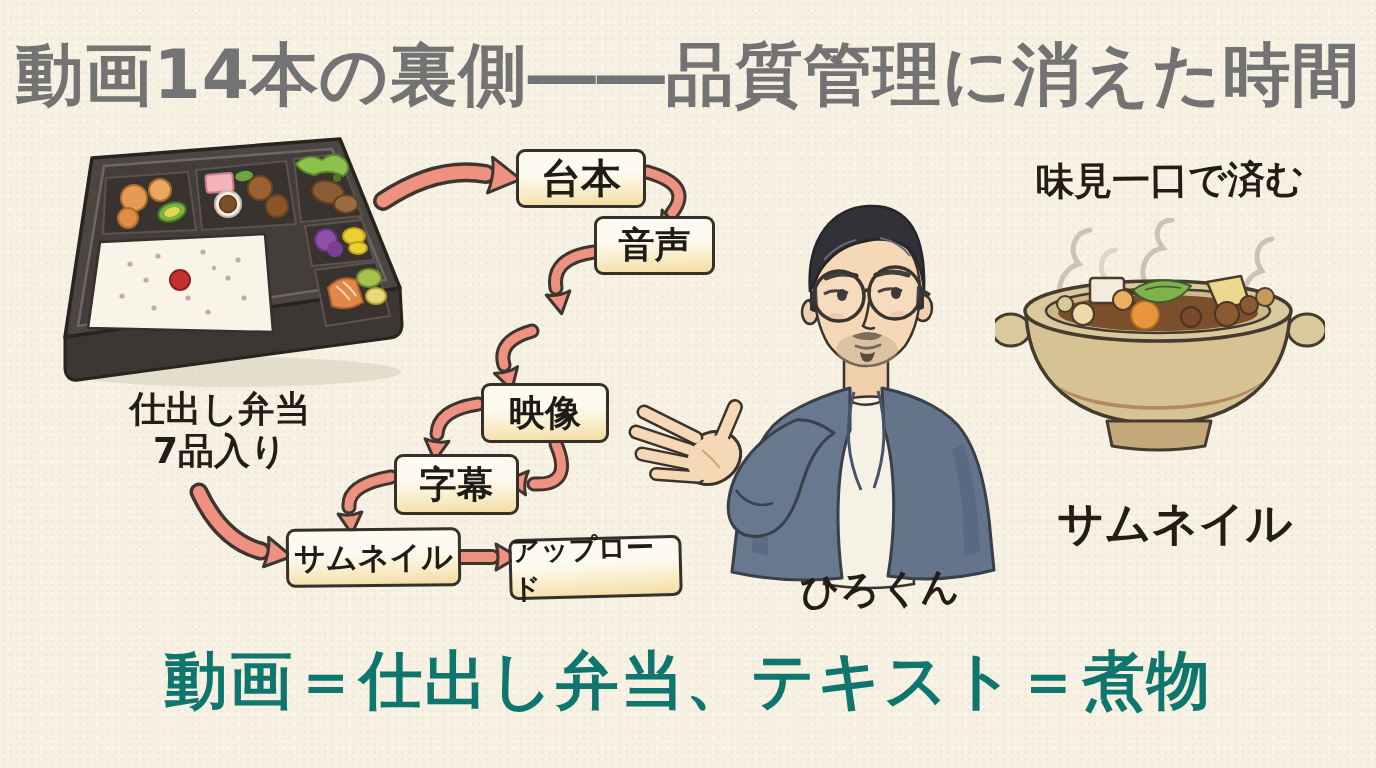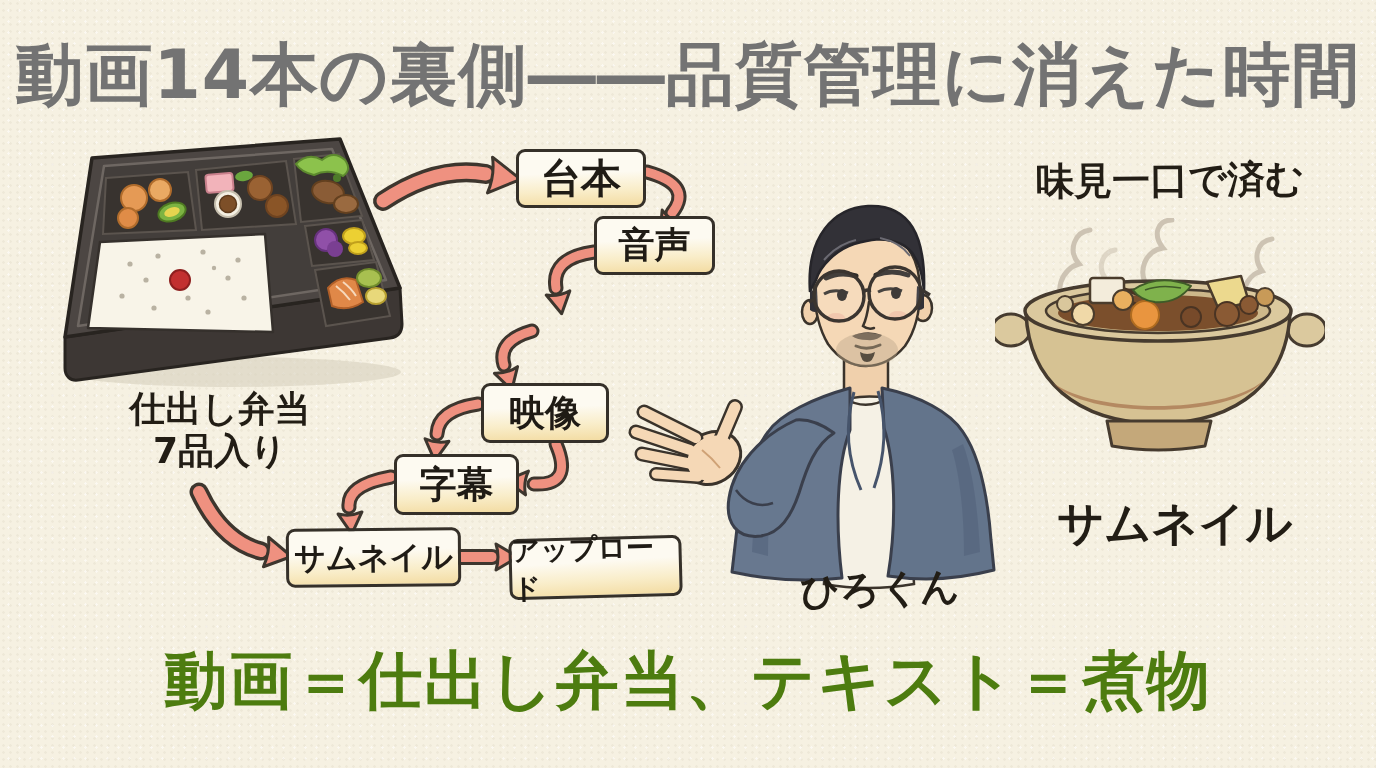--- a/index.html
+++ b/index.html
@@ -11,21 +11,21 @@
          background-size:7px 7px,11px 11px;background-position:0 0,3px 5px;}
   .abs{position:absolute;}
   .title{position:absolute;top:30px;left:0;width:100%;text-align:center;
          font-size:68px;font-weight:800;letter-spacing:1px;color:#737373;z-index:4;}
   .caption{position:absolute;text-align:center;font-weight:700;color:#221d15;line-height:1.18;z-index:4;}
   .bento-caption{left:82px;top:388px;width:276px;font-size:36px;}
   .pot-caption-top{left:1005px;top:158px;width:330px;font-size:38px;transform:rotate(-.6deg);}
   .pot-caption-bottom{left:1035px;top:496px;width:280px;font-size:46px;}
   .presenter-name{left:765px;top:566px;width:230px;font-size:39px;transform:rotate(-2deg);}
   .footer-eq{position:absolute;top:638px;left:0;width:100%;text-align:center;
-         font-size:63px;font-weight:800;letter-spacing:2px;color:#4d7c0f;z-index:4;}
+         font-size:63px;font-weight:800;letter-spacing:2px;color:#0f766e;z-index:4;}
   .fbox{position:absolute;display:flex;align-items:center;justify-content:center;z-index:3;
         background:linear-gradient(178deg,#fdfaf1 40%,#f9edc9 72%,#f3dca3 100%);
         border:3.5px solid #353029;border-radius:9px;font-weight:700;color:#1f1b15;}
   svg{display:block;}
   .ao{fill:none;stroke:#3d362e;stroke-linecap:round;}
   .af{fill:none;stroke:#ef9180;stroke-linecap:round;}
   .ah{fill:#ef9180;stroke:#3d362e;stroke-width:3;stroke-linejoin:round;}
 </style>
 </head>
 <body>

